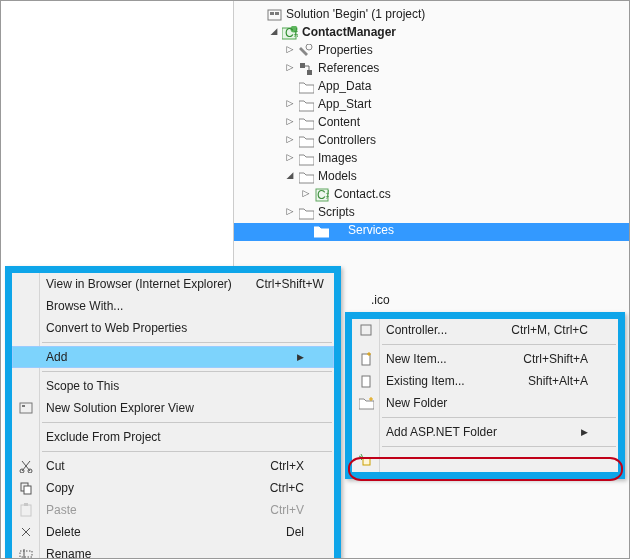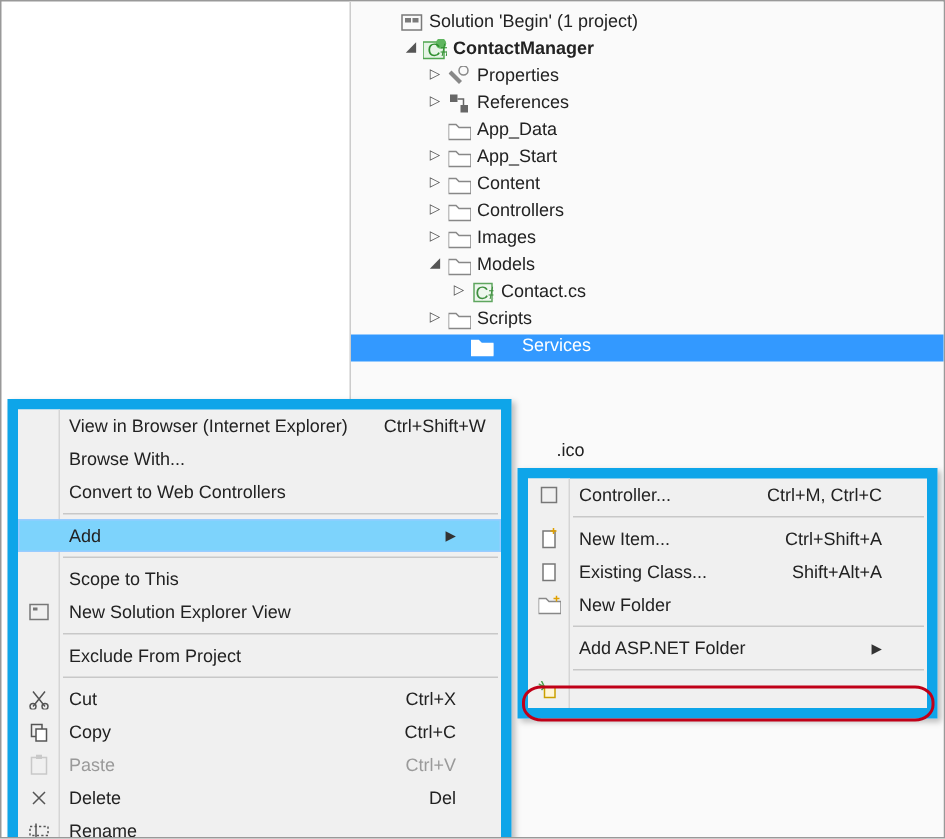--- a/index.html
+++ b/index.html
@@ -232,21 +232,21 @@
 
   <div class="menu-item">
     <span class="mico"></span>
     <span class="mlbl">View in Browser (Internet Explorer)</span>
     <span class="sc">Ctrl+Shift+W</span>
   </div>
   <div class="menu-item">
     <span class="mlbl">Browse With...</span>
   </div>
   <div class="menu-item">
-    <span class="mlbl">Convert to Web Controllers</span>
+    <span class="mlbl">Convert to Web Properties</span>
   </div>
   <div class="sep"></div>
   <div class="menu-item highlight">
     <span class="mlbl">Add</span>
     <span class="arrow">▶</span>
   </div>
   <div class="sep"></div>
   <div class="menu-item">
     <span class="mlbl">Scope to This</span>
   </div>
@@ -338,21 +338,21 @@
     </span>
     <span class="mlbl">New Item...</span>
     <span class="sc">Ctrl+Shift+A</span>
   </div>
   <div class="menu-item">
     <span class="mico">
       <svg width="14" height="14">
           <rect x="3" y="2" width="8" height="11" fill="#fff" stroke="#777"></rect>
         </svg>
     </span>
-    <span class="mlbl">Existing Class...</span>
+    <span class="mlbl">Existing Item...</span>
     <span class="sc">Shift+Alt+A</span>
   </div>
   <div class="menu-item">
     <span class="mico">
       <svg width="15" height="13">
           <path d="M0 2 h5 l2 2 h8 v8 h-15 z" fill="#fff" stroke="#888"></path>
           <path d="M12 0 L12 4 M10 2 L14 2" stroke="#e0a000"></path>
         </svg>
     </span>
     <span class="mlbl">New Folder</span>

